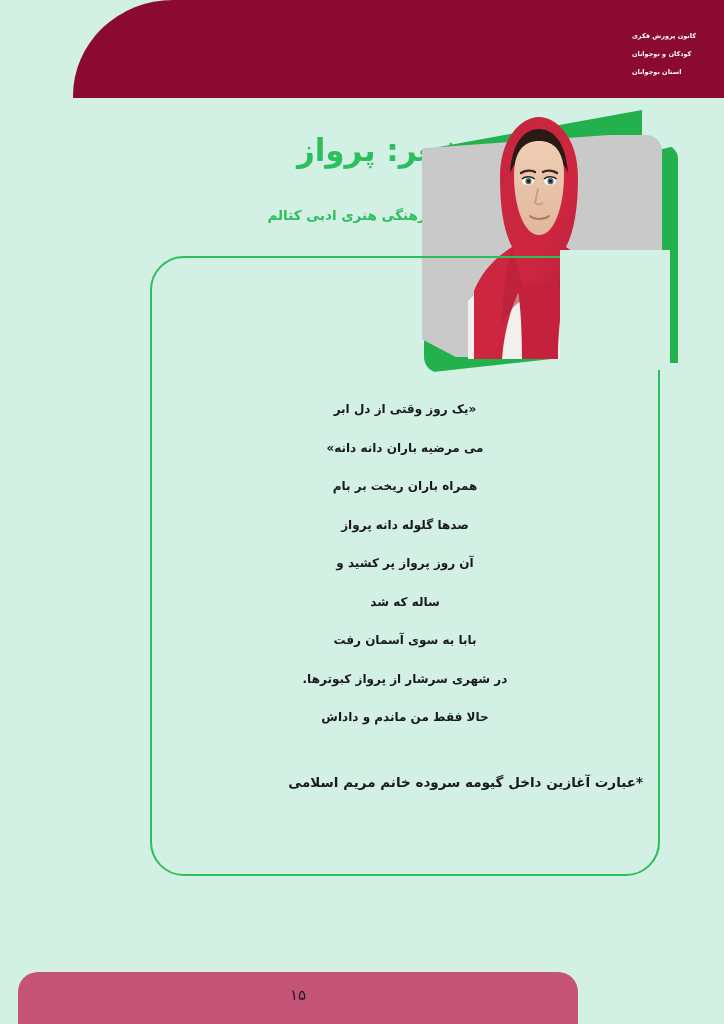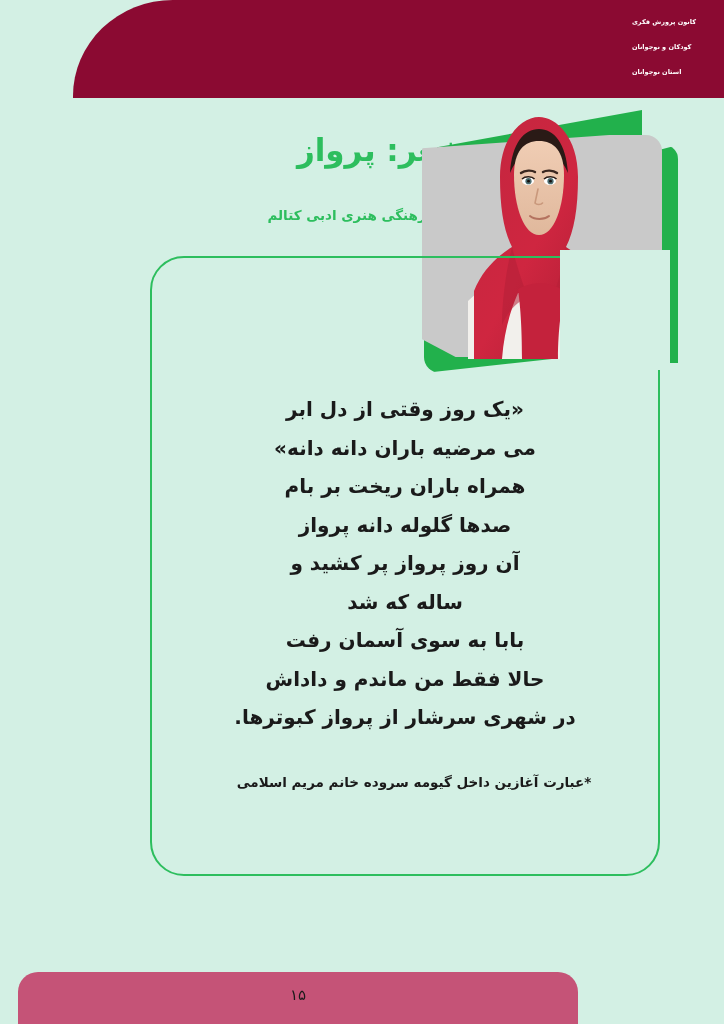--- a/index.html
+++ b/index.html
@@ -33,21 +33,21 @@
     display:flex; flex-direction:row; align-items:center;
     gap:7px;
   }
   .logo-mark {
     display:flex; flex-direction:column; align-items:flex-end;
     gap:2px;
   }
   .logo-bird { display:block; }
   .logo-lines {
     display:flex; flex-direction:column; align-items:flex-end;
-    gap:17px; margin-top:2px;
+    gap:10px; margin-top:16px;
   }
   .logo-lines span {
     color:#ffffff;
     font-size:6.5px;
     line-height:8px;
     font-weight:bold;
     letter-spacing:-0.2px;
     white-space:nowrap;
   }
   .logo-word {
@@ -159,32 +159,31 @@
   .poem {
     position:absolute;
     left:150px; top:390px;
     width:510px;
     text-align:center;
     direction:rtl;
     z-index:3;
   }
   .poem-line {
     color:#1a1a1a;
-    font-size:20px;
+    font-size:12px;
     font-weight:bold;
     line-height:38.5px;
     letter-spacing:-0.1px;
     white-space:nowrap;
   }
 
   .footnote {
     position:absolute;
-    left:164px; top:771px;
+    left:143px; top:771px;
     width:500px;
-    text-align:center;
     direction:rtl;
     z-index:3;
   }
   .footnote-text {
     color:#1a1a1a;
     font-size:13.5px;
     font-weight:bold;
     line-height:22px;
     letter-spacing:-0.1px;
     white-space:nowrap;
@@ -298,22 +297,22 @@
   <div class="frame-mask-top"></div>
 
   <div class="poem">
     <div class="poem-line">«یک روز وقتی از دل ابر</div>
     <div class="poem-line">می مرضیه باران دانه دانه»</div>
     <div class="poem-line">همراه باران ریخت بر بام</div>
     <div class="poem-line">صدها گلوله دانه پرواز</div>
     <div class="poem-line">آن روز پرواز پر کشید و</div>
     <div class="poem-line">ساله که شد</div>
     <div class="poem-line">بابا به سوی آسمان رفت</div>
+    <div class="poem-line">در شهری سرشار از پرواز کبوترها.</div>
     <div class="poem-line">حالا فقط من ماندم و داداش</div>
-    <div class="poem-line">در شهری سرشار از پرواز کبوترها.</div>
   </div>
 
   <div class="footnote">
     <div class="footnote-text">*عبارت آغازین داخل گیومه سروده خانم مریم اسلامی</div>
   </div>
 
   <div class="footer-bar">
     <div class="page-number">۱۵</div>
   </div>
 

